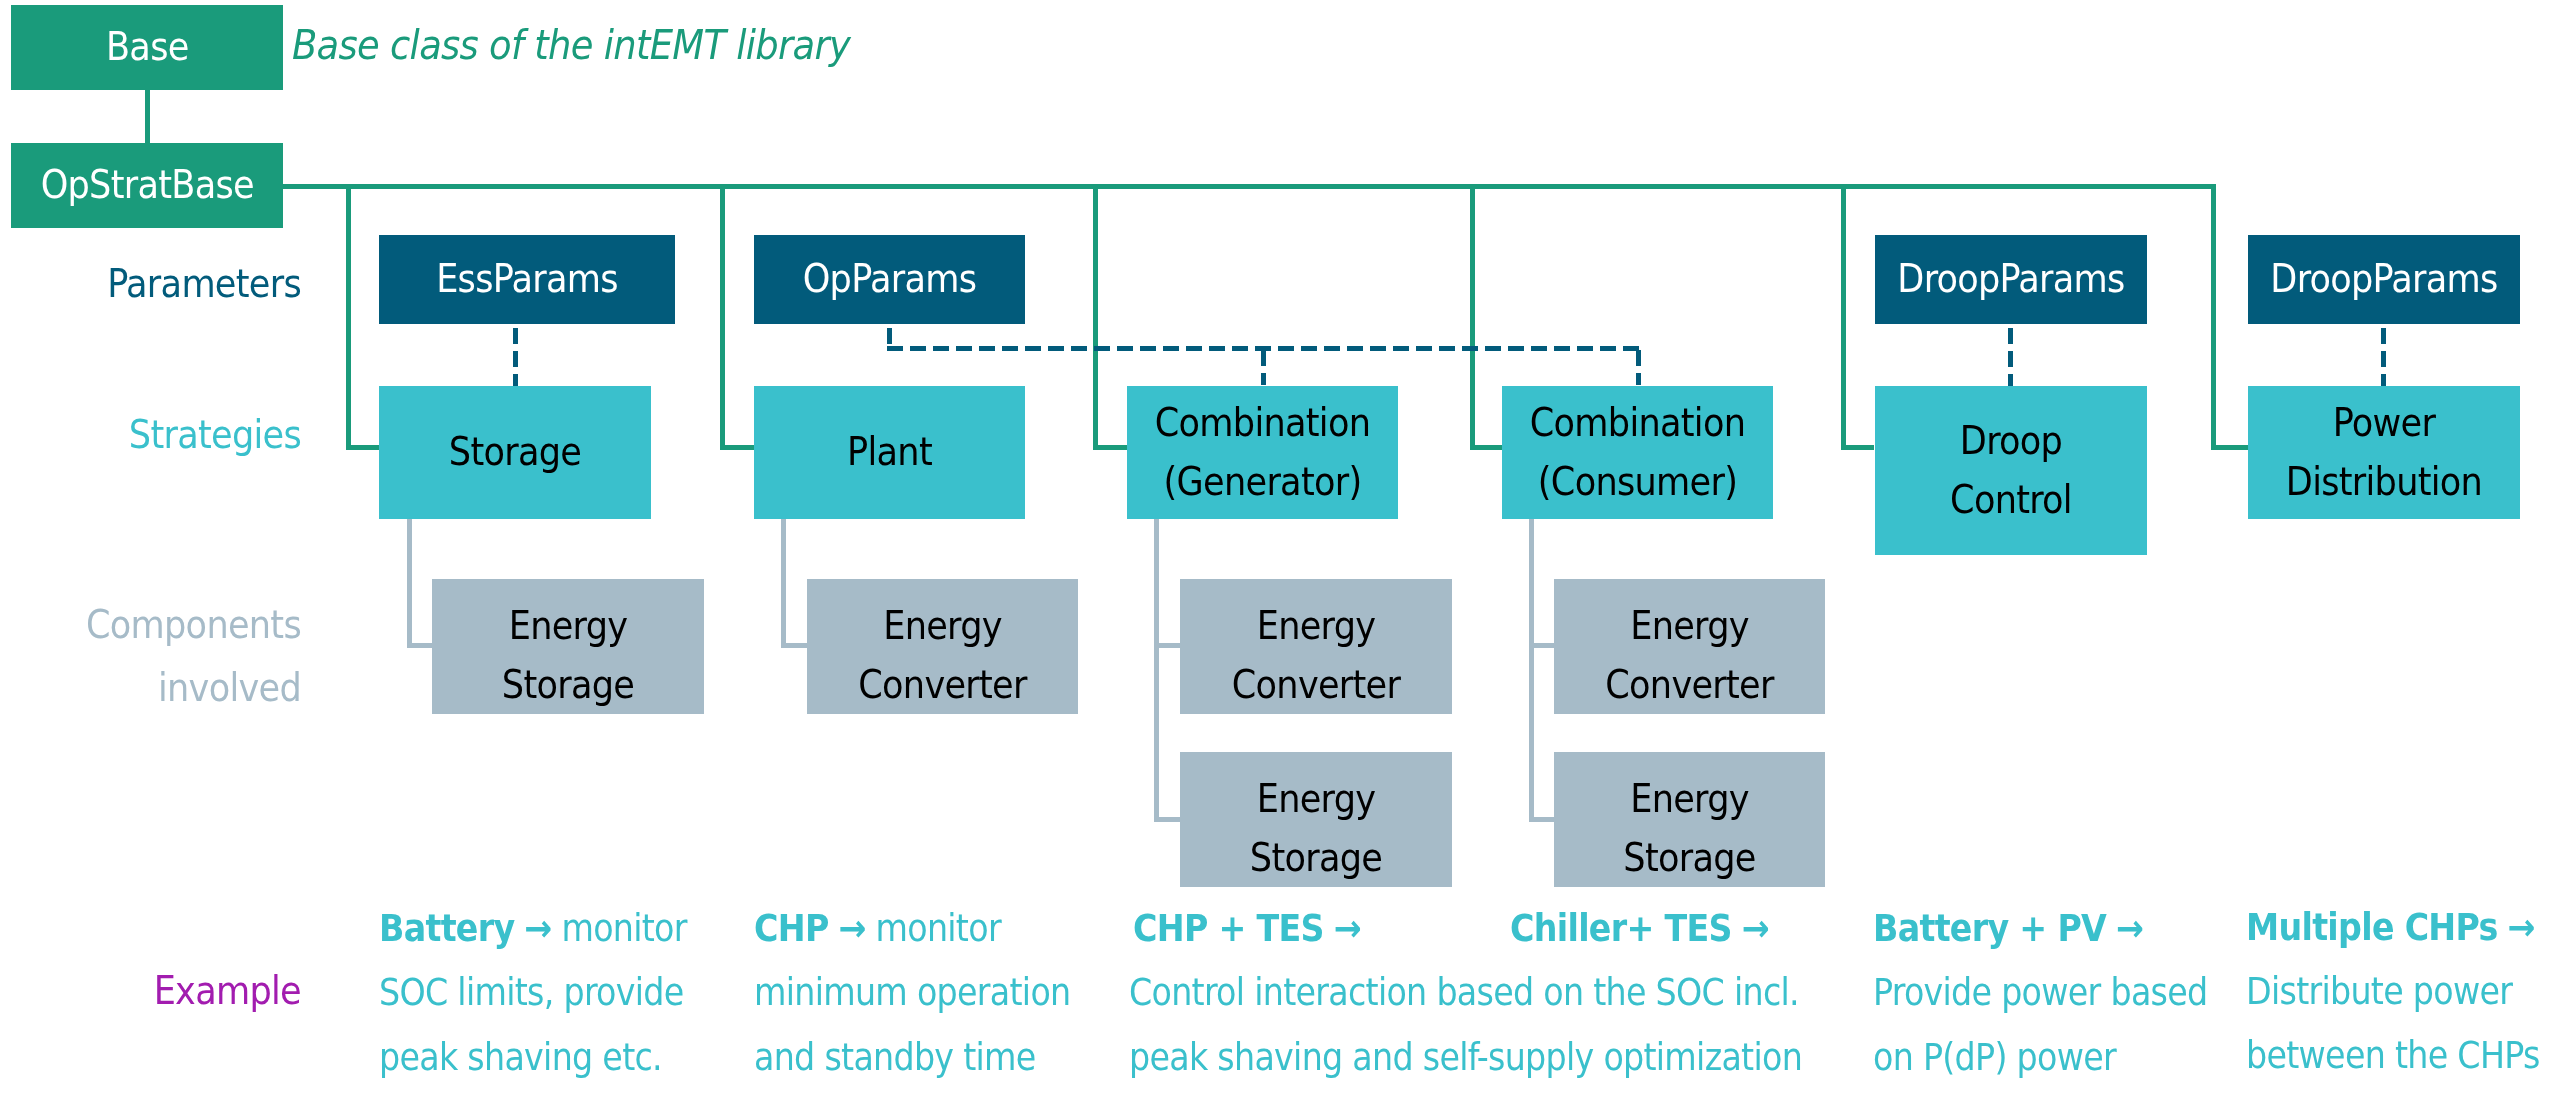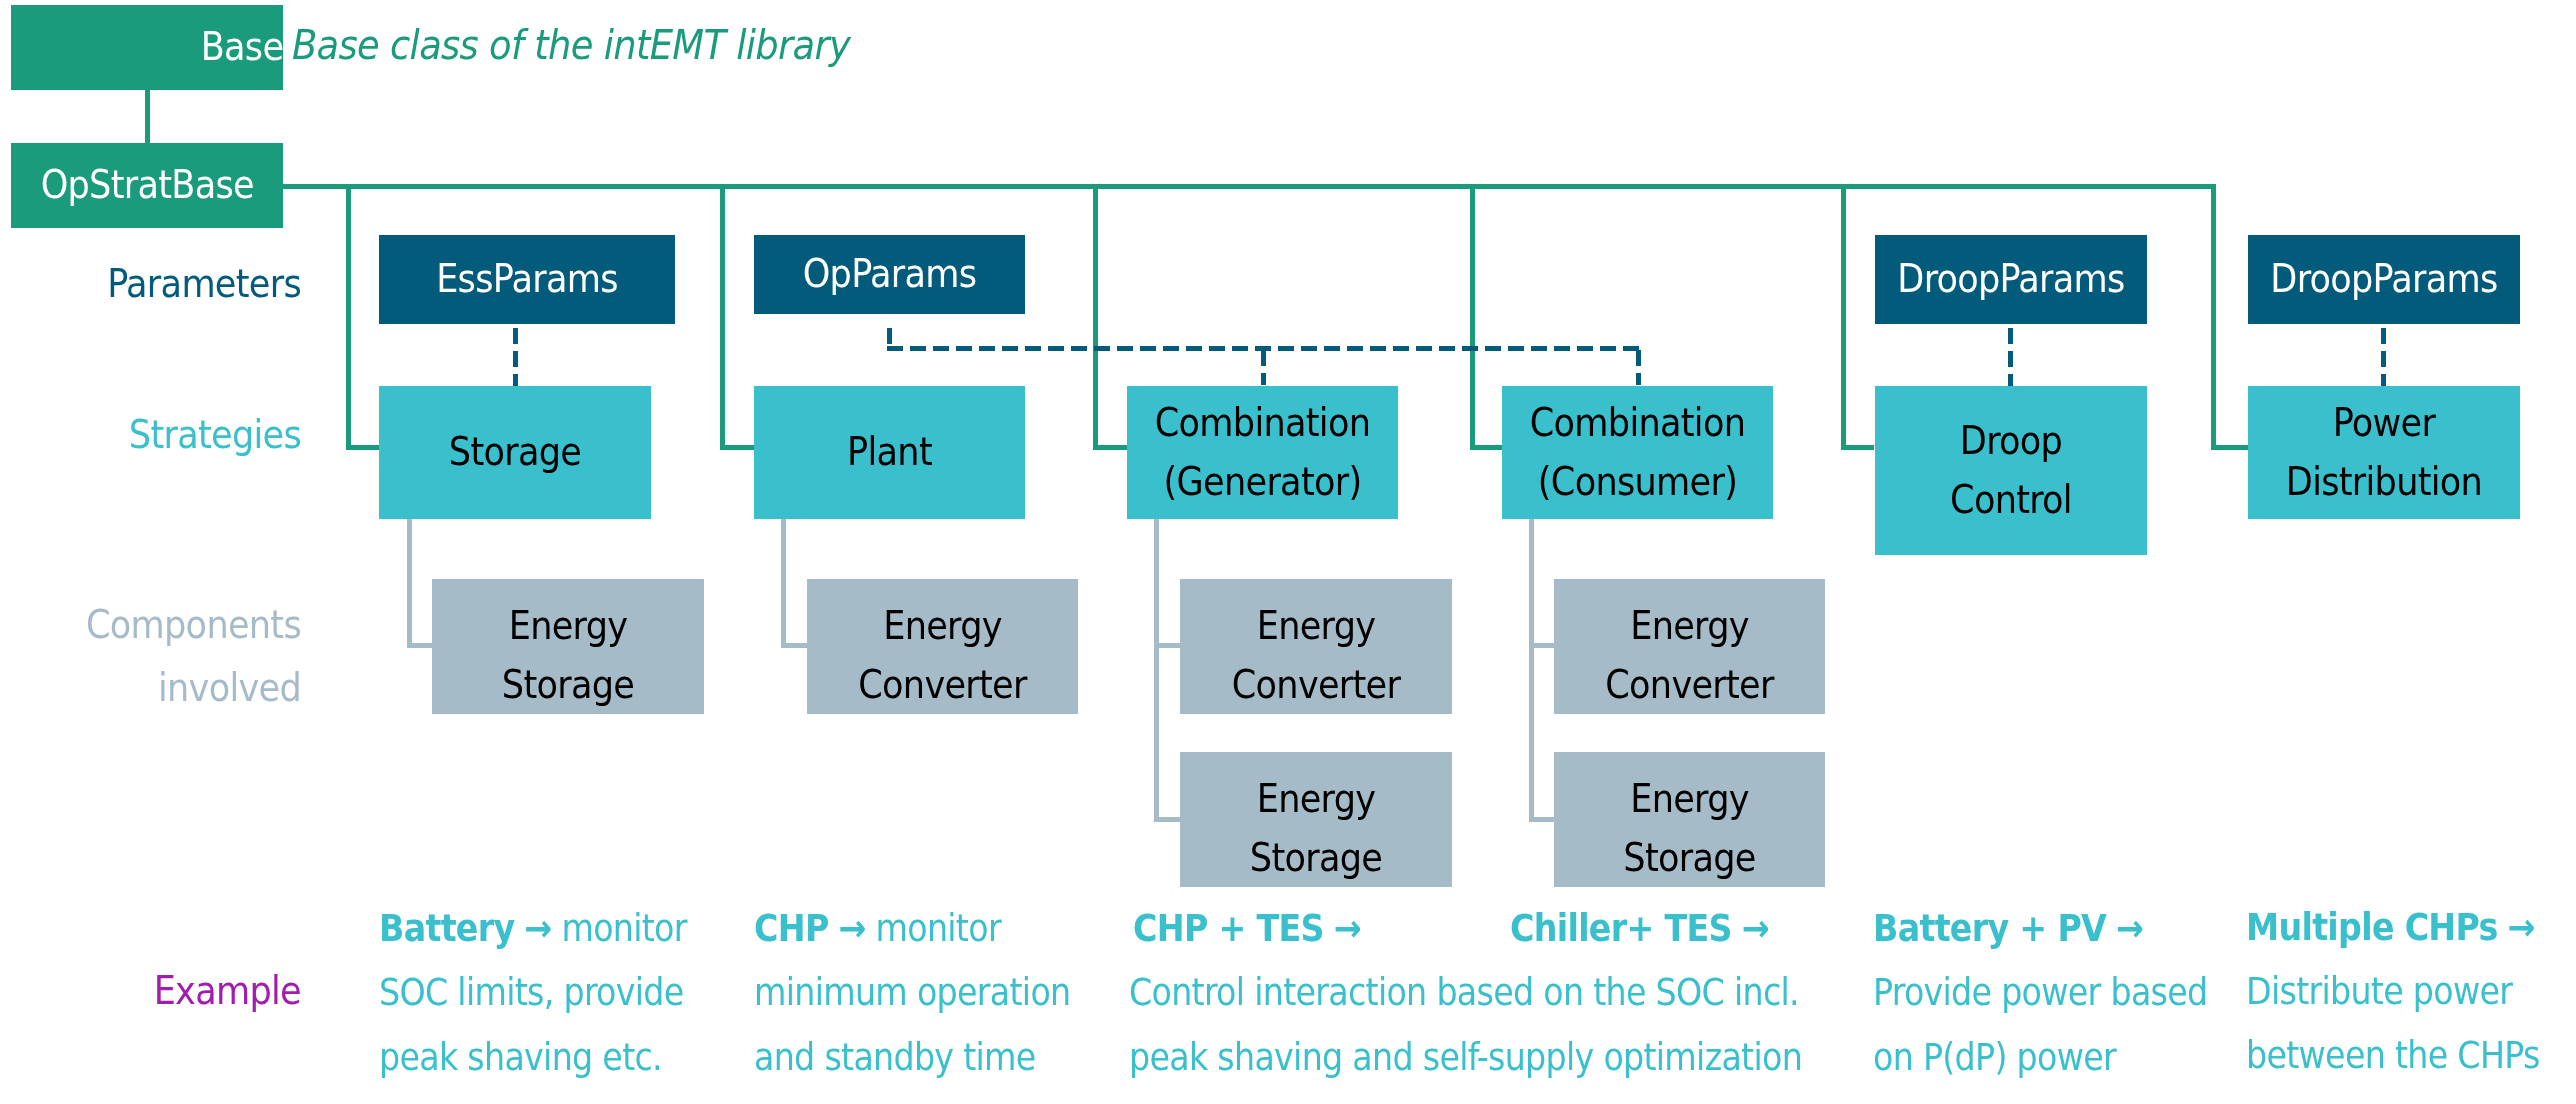--- a/index.html
+++ b/index.html
@@ -19,21 +19,21 @@
             background: repeating-linear-gradient(to bottom, #025b7b 0 15.6px, transparent 15.6px 23px); }
   .dash-h { position:absolute; height:5px;
             background: repeating-linear-gradient(to right, #025b7b 0 15.6px, transparent 15.6px 23px); }
   .ex { position:absolute; color:#3ac0cc; font-size:37px; letter-spacing:-0.7px; white-space:nowrap; line-height:1; }
   .ex b { font-weight:bold; }
   .arrow { font-weight:normal; }
 </style>
 </head>
 <body>
 
-<div class="box green" style="left:11.3px;top:5px;width:272px;height:85px;align-items:flex-end;">
+<div class="box green" style="left:11.3px;top:5px;width:272px;height:85px;">
   <span>Base</span>
 </div>
 <div class="caption">Base class of the intEMT library</div>
 <div class="line-g" style="left:145px;top:90px;width:5px;height:53px;"></div>
 <div class="box green" style="left:11.3px;top:143px;width:272px;height:85px;">
   <span>OpStratBase</span>
 </div>
 
 <div class="line-g" style="left:283px;top:184px;width:1932px;height:5px;"></div>
 
@@ -57,21 +57,21 @@
 
 <div class="rowlabel" style="top:264px;color:#025b7b;">Parameters</div>
 <div class="rowlabel" style="top:415px;color:#3ac0cc;">Strategies</div>
 <div class="rowlabel" style="top:605px;color:#a6bbc8;">Components</div>
 <div class="rowlabel" style="top:668px;color:#a6bbc8;">involved</div>
 <div class="rowlabel" style="top:971px;color:#a21caf;">Example</div>
 
 <div class="box param" style="left:379px;top:235px;width:296px;height:89px;">
   <span>EssParams</span>
 </div>
-<div class="box param" style="left:754px;top:235px;width:271px;height:79px;text-align:right;">
+<div class="box param" style="left:754px;top:235px;width:271px;height:89px;text-align:right;">
   <span>OpParams</span>
 </div>
 <div class="box param" style="left:1875px;top:235px;width:272px;height:89px;">
   <span>DroopParams</span>
 </div>
 <div class="box param" style="left:2248px;top:235px;width:272px;height:89px;">
   <span>DroopParams</span>
 </div>
 
 <div class="dash-v" style="left:513px;top:328px;height:58px;"></div>

